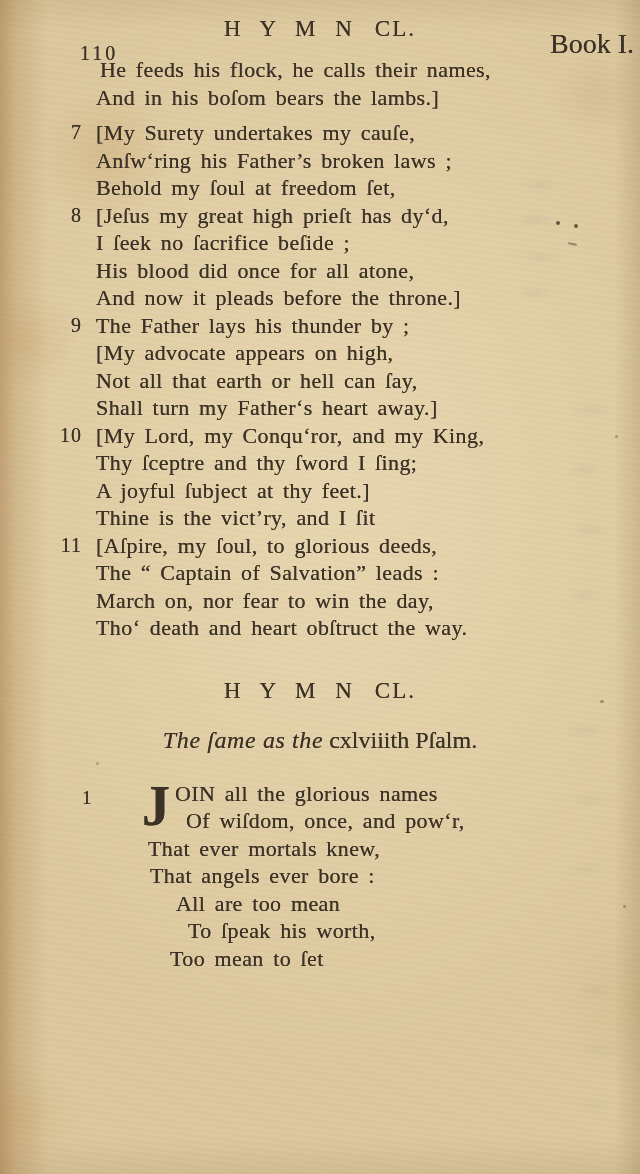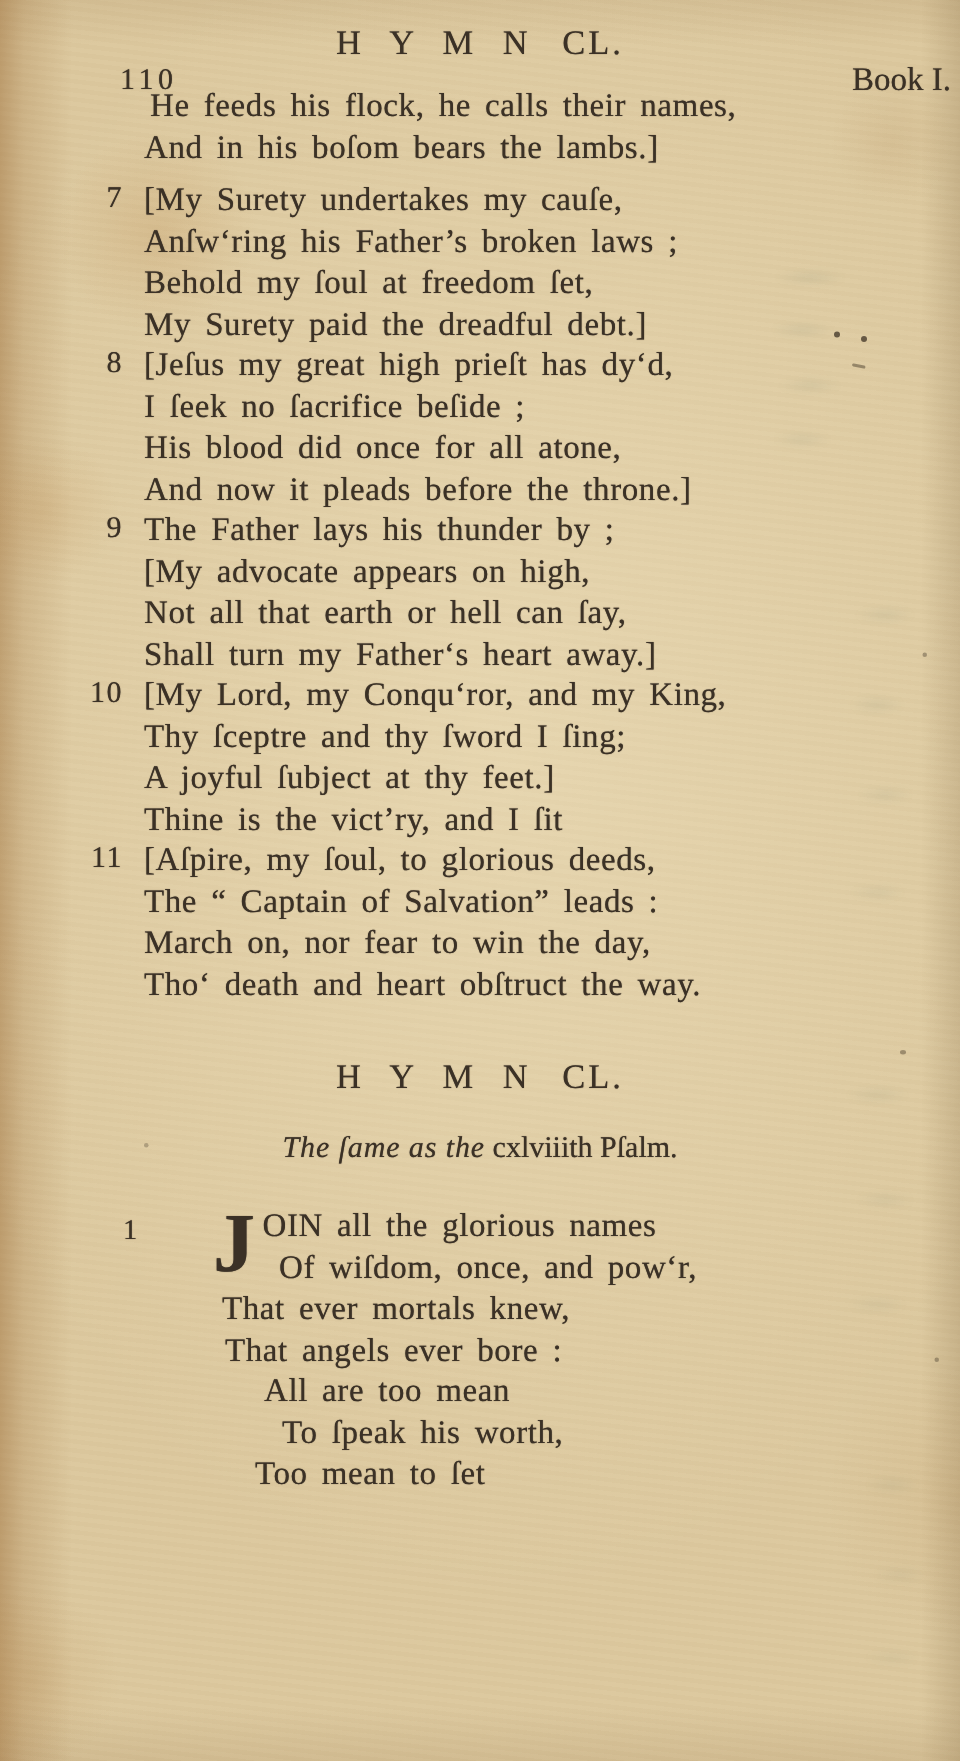--- a/index.html
+++ b/index.html
@@ -38,40 +38,40 @@
 
   
   .runhead { position: relative; height: 34px; padding-top: 16px; }
   .pgnum {
     position: absolute; left: 80px; top: 42px;
     font-size: 20px; letter-spacing: 3px;
   }
   .htitle { text-align: center; font-size: 23px; }
   .htitle .sp { letter-spacing: 7px; }
   .htitle .num { margin-left: 16px; letter-spacing: 2px; }
-  .bookref { position: absolute; right: 6px; top: 40px; font-size: 22px; }
+  .bookref { position: absolute; right: 6px; top: 28px; font-size: 28px; }
 
   
   .poem { font-size: 22px; line-height: 27.5px; letter-spacing: 0.4px; word-spacing: 3.5px; }
   .cont { margin: 22px 0 0 100px; }
   .cont .l2 { margin-left: -4px; }
   .verse { display: flex; }
   .verse.first { margin-top: 8px; }
   .vnum {
     width: 96px; flex: 0 0 96px;
     text-align: right; padding-right: 14px;
     font-size: 20px; letter-spacing: 1px;
   }
   .vlines { flex: 1; }
 
   
   .heading2 { margin-top: 36px; text-align: center; font-size: 23px; }
   .heading2 .sp { letter-spacing: 7px; }
   .heading2 .num { margin-left: 16px; letter-spacing: 2px; }
-  .subtitle { margin-top: 23px; text-align: center; font-size: 20px; }
+  .subtitle { margin-top: 23px; text-align: center; font-size: 24px; }
   .subtitle .it { font-style: italic; letter-spacing: 0.6px; }
   .stanza {
     position: relative;
     margin: 26px 0 0 148px;
     font-size: 22px; line-height: 27.5px; letter-spacing: 0.4px; word-spacing: 3.5px;
   }
   .stanza .vnum1 { position: absolute; left: -66px; top: 4px; font-size: 19px; }
   .dropcap {
     position: absolute; left: -6px; top: -2px;
     font-size: 56px; line-height: 56px; font-weight: bold;
@@ -142,21 +142,20 @@
       <div class="line">He feeds his flock, he calls their names,</div>
       <div class="line l2">And in his boſom bears the lambs.]</div>
     </div>
 
     <div class="verse first">
       <span class="vnum">7</span>
       <div class="vlines">
         <div class="line">[My Surety undertakes my cauſe,</div>
         <div class="line">Anſw‘ring his Father’s broken laws ;</div>
         <div class="line">Behold my ſoul at freedom ſet,</div>
-        <div class="line">My Surety paid the dreadful debt.]</div>
       </div>
     </div>
 
     <div class="verse">
       <span class="vnum">8</span>
       <div class="vlines">
         <div class="line">[Jeſus my great high prieſt has dy‘d,</div>
         <div class="line">I ſeek no ſacrifice beſide ;</div>
         <div class="line">His blood did once for all atone,</div>
         <div class="line">And now it pleads before the throne.]</div>

